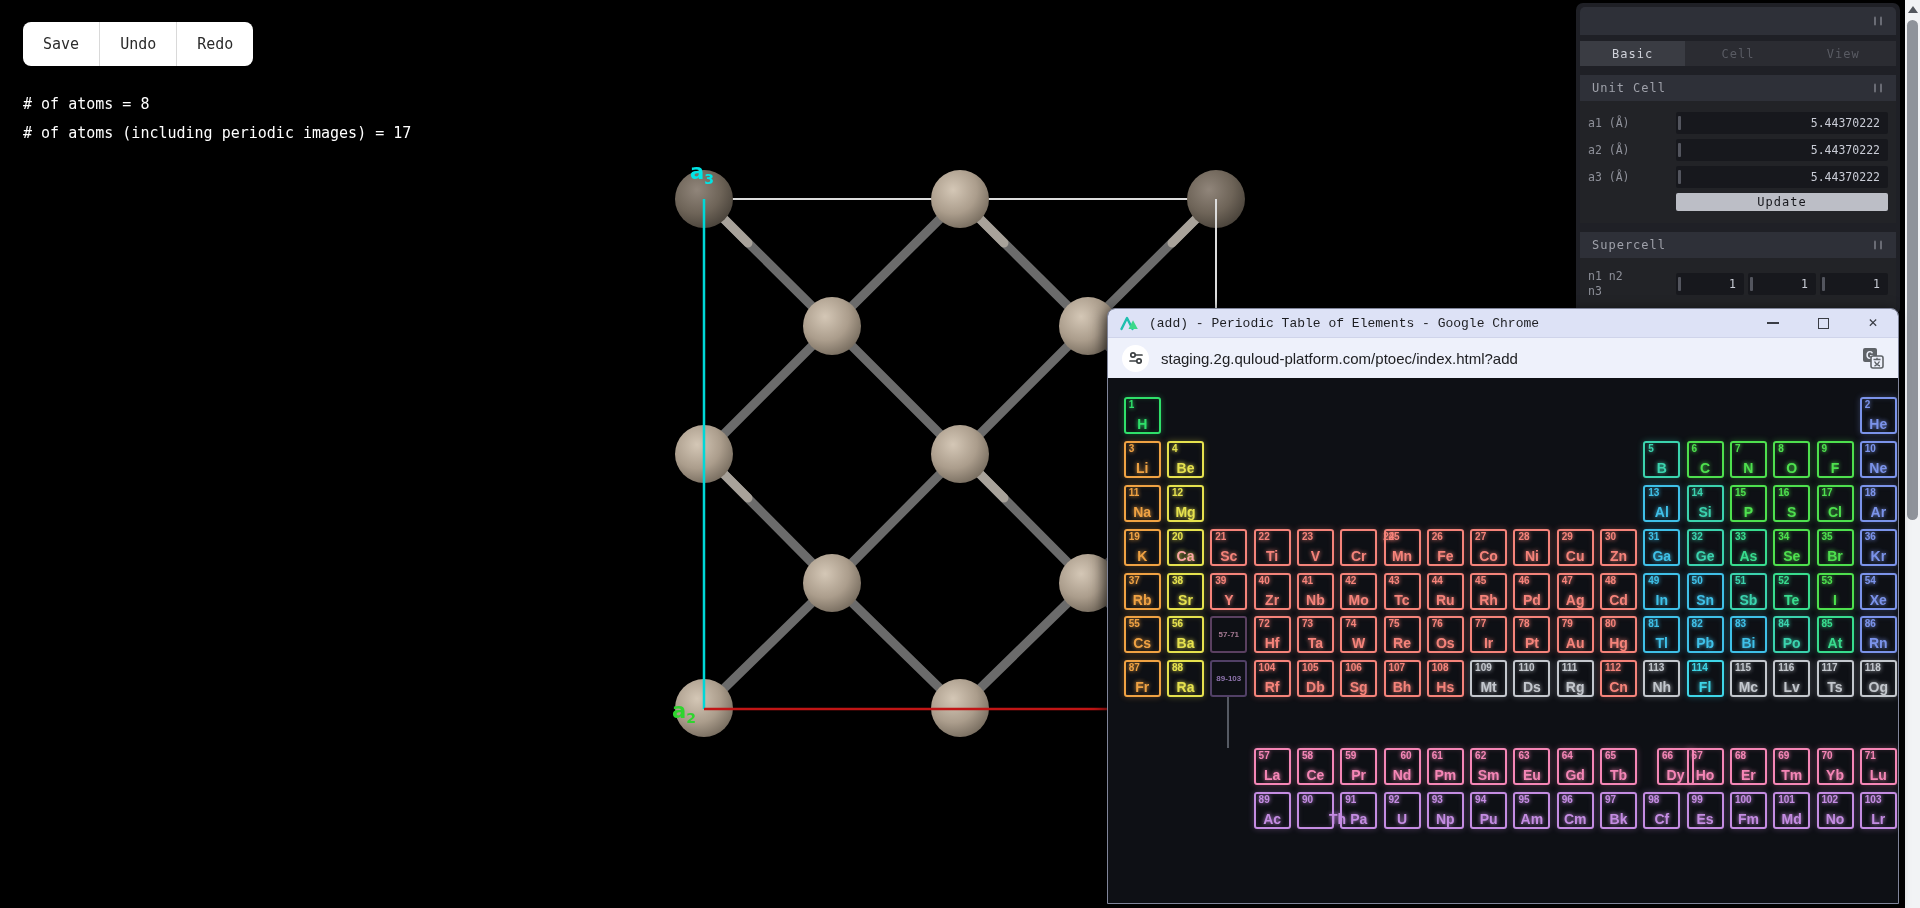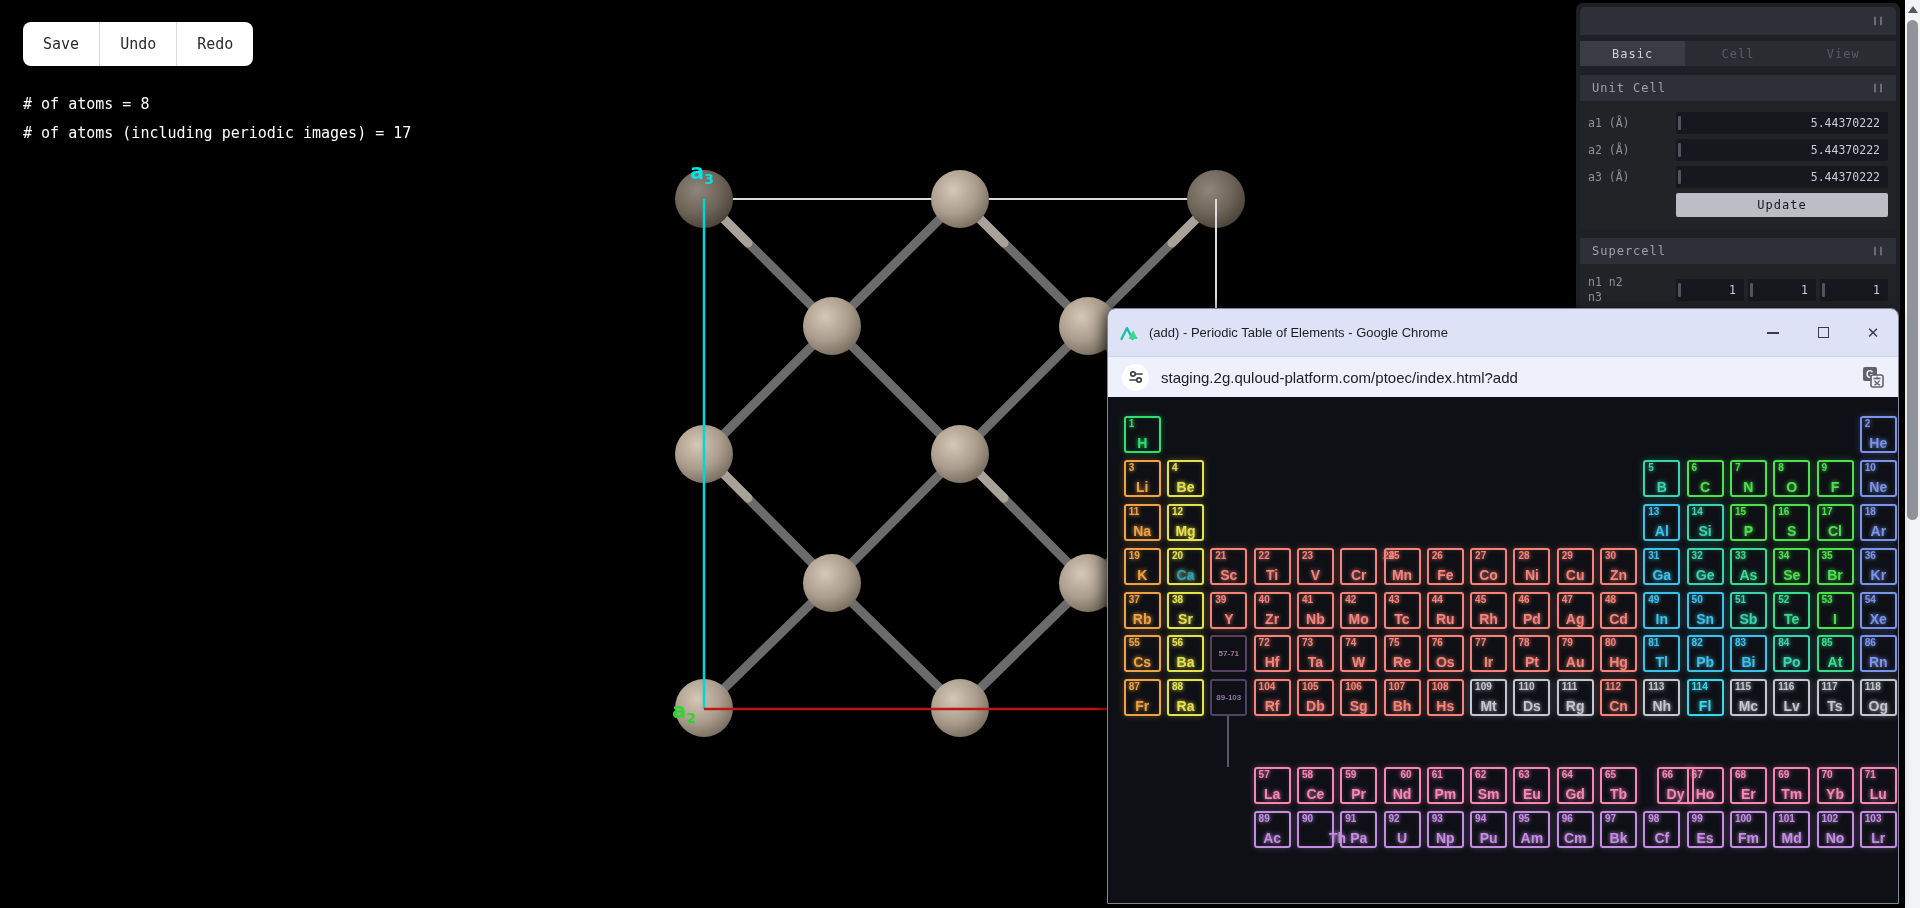--- a/index.html
+++ b/index.html
@@ -35,36 +35,36 @@
   .pn-tab.active{background:#3a3c43;color:#d0d2da;}
   .pn-folder-head{height:26px;margin-top:9px;background:#2e3038;color:#9fa1aa;font-size:12px;
     letter-spacing:1px;display:flex;align-items:center;padding:0 12px;position:relative;}
   .pn-rows{background:#222327;padding:6px 6px 7px 6px;}
   .pn-row{display:flex;align-items:center;margin:5px 2px;}
   .pn-label{width:88px;color:#8e9099;font-size:11.5px;line-height:1.3;white-space:pre;}
   .pn-input{flex:1;height:22px;background:#17181d;border-radius:2px;position:relative;
     display:flex;align-items:center;justify-content:flex-end;padding-right:8px;
     color:#c9ccd6;font-size:11.5px;}
   .pn-input .tick{position:absolute;left:2px;top:4px;width:3px;height:14px;background:#53555e;border-radius:1px;}
-  .pn-update{flex:1;height:24px;background:#bcbec6;color:#17181d;border:none;border-radius:2px;
+  .pn-update{flex:1;height:18px;background:#bcbec6;color:#17181d;border:none;border-radius:2px;
     font-family:"DejaVu Sans Mono",monospace;font-size:12px;letter-spacing:1px;cursor:default;}
   .pn-multi{flex:1;display:flex;gap:4px;}
   .pn-multi .pn-input{flex:1;}
 
   
   #scrollbar{position:absolute;right:0;top:0;width:15px;height:908px;background:#f2f3f5;z-index:4;}
   #scrollbar .up-arrow{position:absolute;left:2.5px;top:6px;width:0;height:0;
     border-left:5px solid transparent;border-right:5px solid transparent;border-bottom:7px solid #54575e;}
   #scrollbar .thumb{position:absolute;left:2px;top:20px;width:11px;height:500px;border-radius:5.5px;background:#8f939a;}
 
   
   #chrome-window{position:absolute;left:1107px;top:308px;width:792px;height:596px;z-index:5;
     border:1px solid #80859a;border-radius:8px 8px 0 0;overflow:hidden;
     box-shadow:-3px 3px 14px rgba(0,0,0,.65);box-sizing:border-box;background:#0e1015;}
-  #cw-titlebar{height:47px;background:#dde2f6;display:flex;align-items:center;padding-left:12px;}
+  #cw-titlebar{height:28px;background:#dde2f6;display:flex;align-items:center;padding-left:12px;font-family:Liberation Mono, monospace;}
   #cw-title{font-size:13px;color:#1d1e22;margin-left:9px;flex:1;}
   .cw-ctl{width:50px;height:36px;display:flex;align-items:center;justify-content:center;}
   .cw-min{width:12px;height:2px;background:#3a3d45;}
   .cw-max{width:11px;height:11px;border:1.6px solid #3a3d45;box-sizing:border-box;}
   .cw-x{font-size:15px;color:#3a3d45;line-height:1;}
   #cw-urlbar{height:40px;background:#eef1fb;border-top:1px solid #cfd4ea;display:flex;align-items:center;padding:0 14px;}
   #cw-site-badge{width:27px;height:27px;border-radius:50%;background:#fff;display:flex;align-items:center;justify-content:center;flex-shrink:0;}
   #cw-url{font-size:15px;color:#202124;margin-left:12px;flex:1;white-space:nowrap;overflow:hidden;}
   #cw-content{position:relative;height:519px;background:#0e1015;}
 
@@ -344,21 +344,21 @@
       <div class="pt-cell" style="left: 751.8px; top: 106.9px; border-color: rgb(123, 147, 234); box-shadow: rgba(123, 147, 234, 0.333) 0px 0px 6px, rgba(123, 147, 234, 0.133) 0px 0px 5px inset;">
         <div class="pt-num" style="color: rgb(123, 147, 234); text-shadow: rgb(123, 147, 234) 0px 0px 4px;">18</div>
         <div class="pt-sym" style="color: rgb(123, 147, 234); text-shadow: rgb(123, 147, 234) 0px 0px 4px;">Ar</div>
       </div>
       <div class="pt-cell" style="left: 15.7px; top: 150.7px; border-color: rgb(240, 162, 67); box-shadow: rgba(240, 162, 67, 0.333) 0px 0px 6px, rgba(240, 162, 67, 0.133) 0px 0px 5px inset;">
         <div class="pt-num" style="color: rgb(240, 162, 67); text-shadow: rgb(240, 162, 67) 0px 0px 4px;">19</div>
         <div class="pt-sym" style="color: rgb(240, 162, 67); text-shadow: rgb(240, 162, 67) 0px 0px 4px;">K</div>
       </div>
       <div class="pt-cell" style="left: 59px; top: 150.7px; border-color: rgb(230, 226, 78); box-shadow: rgba(230, 226, 78, 0.333) 0px 0px 6px, rgba(230, 226, 78, 0.133) 0px 0px 5px inset;">
         <div class="pt-num" style="color: rgb(230, 226, 78); text-shadow: rgb(230, 226, 78) 0px 0px 4px;">20</div>
-        <div class="pt-sym" style="color: #0ea5e9; text-shadow: rgb(230, 226, 78) 0px 0px 4px;">Ca</div>
+        <div class="pt-sym" style="color: #fca5a5; text-shadow: rgb(230, 226, 78) 0px 0px 4px;">Ca</div>
       </div>
       <div class="pt-cell" style="left: 102.3px; top: 150.7px; border-color: rgb(245, 131, 122); box-shadow: rgba(245, 131, 122, 0.333) 0px 0px 6px, rgba(245, 131, 122, 0.133) 0px 0px 5px inset;">
         <div class="pt-num" style="color: rgb(245, 131, 122); text-shadow: rgb(245, 131, 122) 0px 0px 4px;">21</div>
         <div class="pt-sym" style="color: rgb(245, 131, 122); text-shadow: rgb(245, 131, 122) 0px 0px 4px;">Sc</div>
       </div>
       <div class="pt-cell" style="left: 145.6px; top: 150.7px; border-color: rgb(245, 131, 122); box-shadow: rgba(245, 131, 122, 0.333) 0px 0px 6px, rgba(245, 131, 122, 0.133) 0px 0px 5px inset;">
         <div class="pt-num" style="color: rgb(245, 131, 122); text-shadow: rgb(245, 131, 122) 0px 0px 4px;">22</div>
         <div class="pt-sym" style="color: rgb(245, 131, 122); text-shadow: rgb(245, 131, 122) 0px 0px 4px;">Ti</div>
       </div>
       <div class="pt-cell" style="left: 188.9px; top: 150.7px; border-color: rgb(245, 131, 122); box-shadow: rgba(245, 131, 122, 0.333) 0px 0px 6px, rgba(245, 131, 122, 0.133) 0px 0px 5px inset;">

